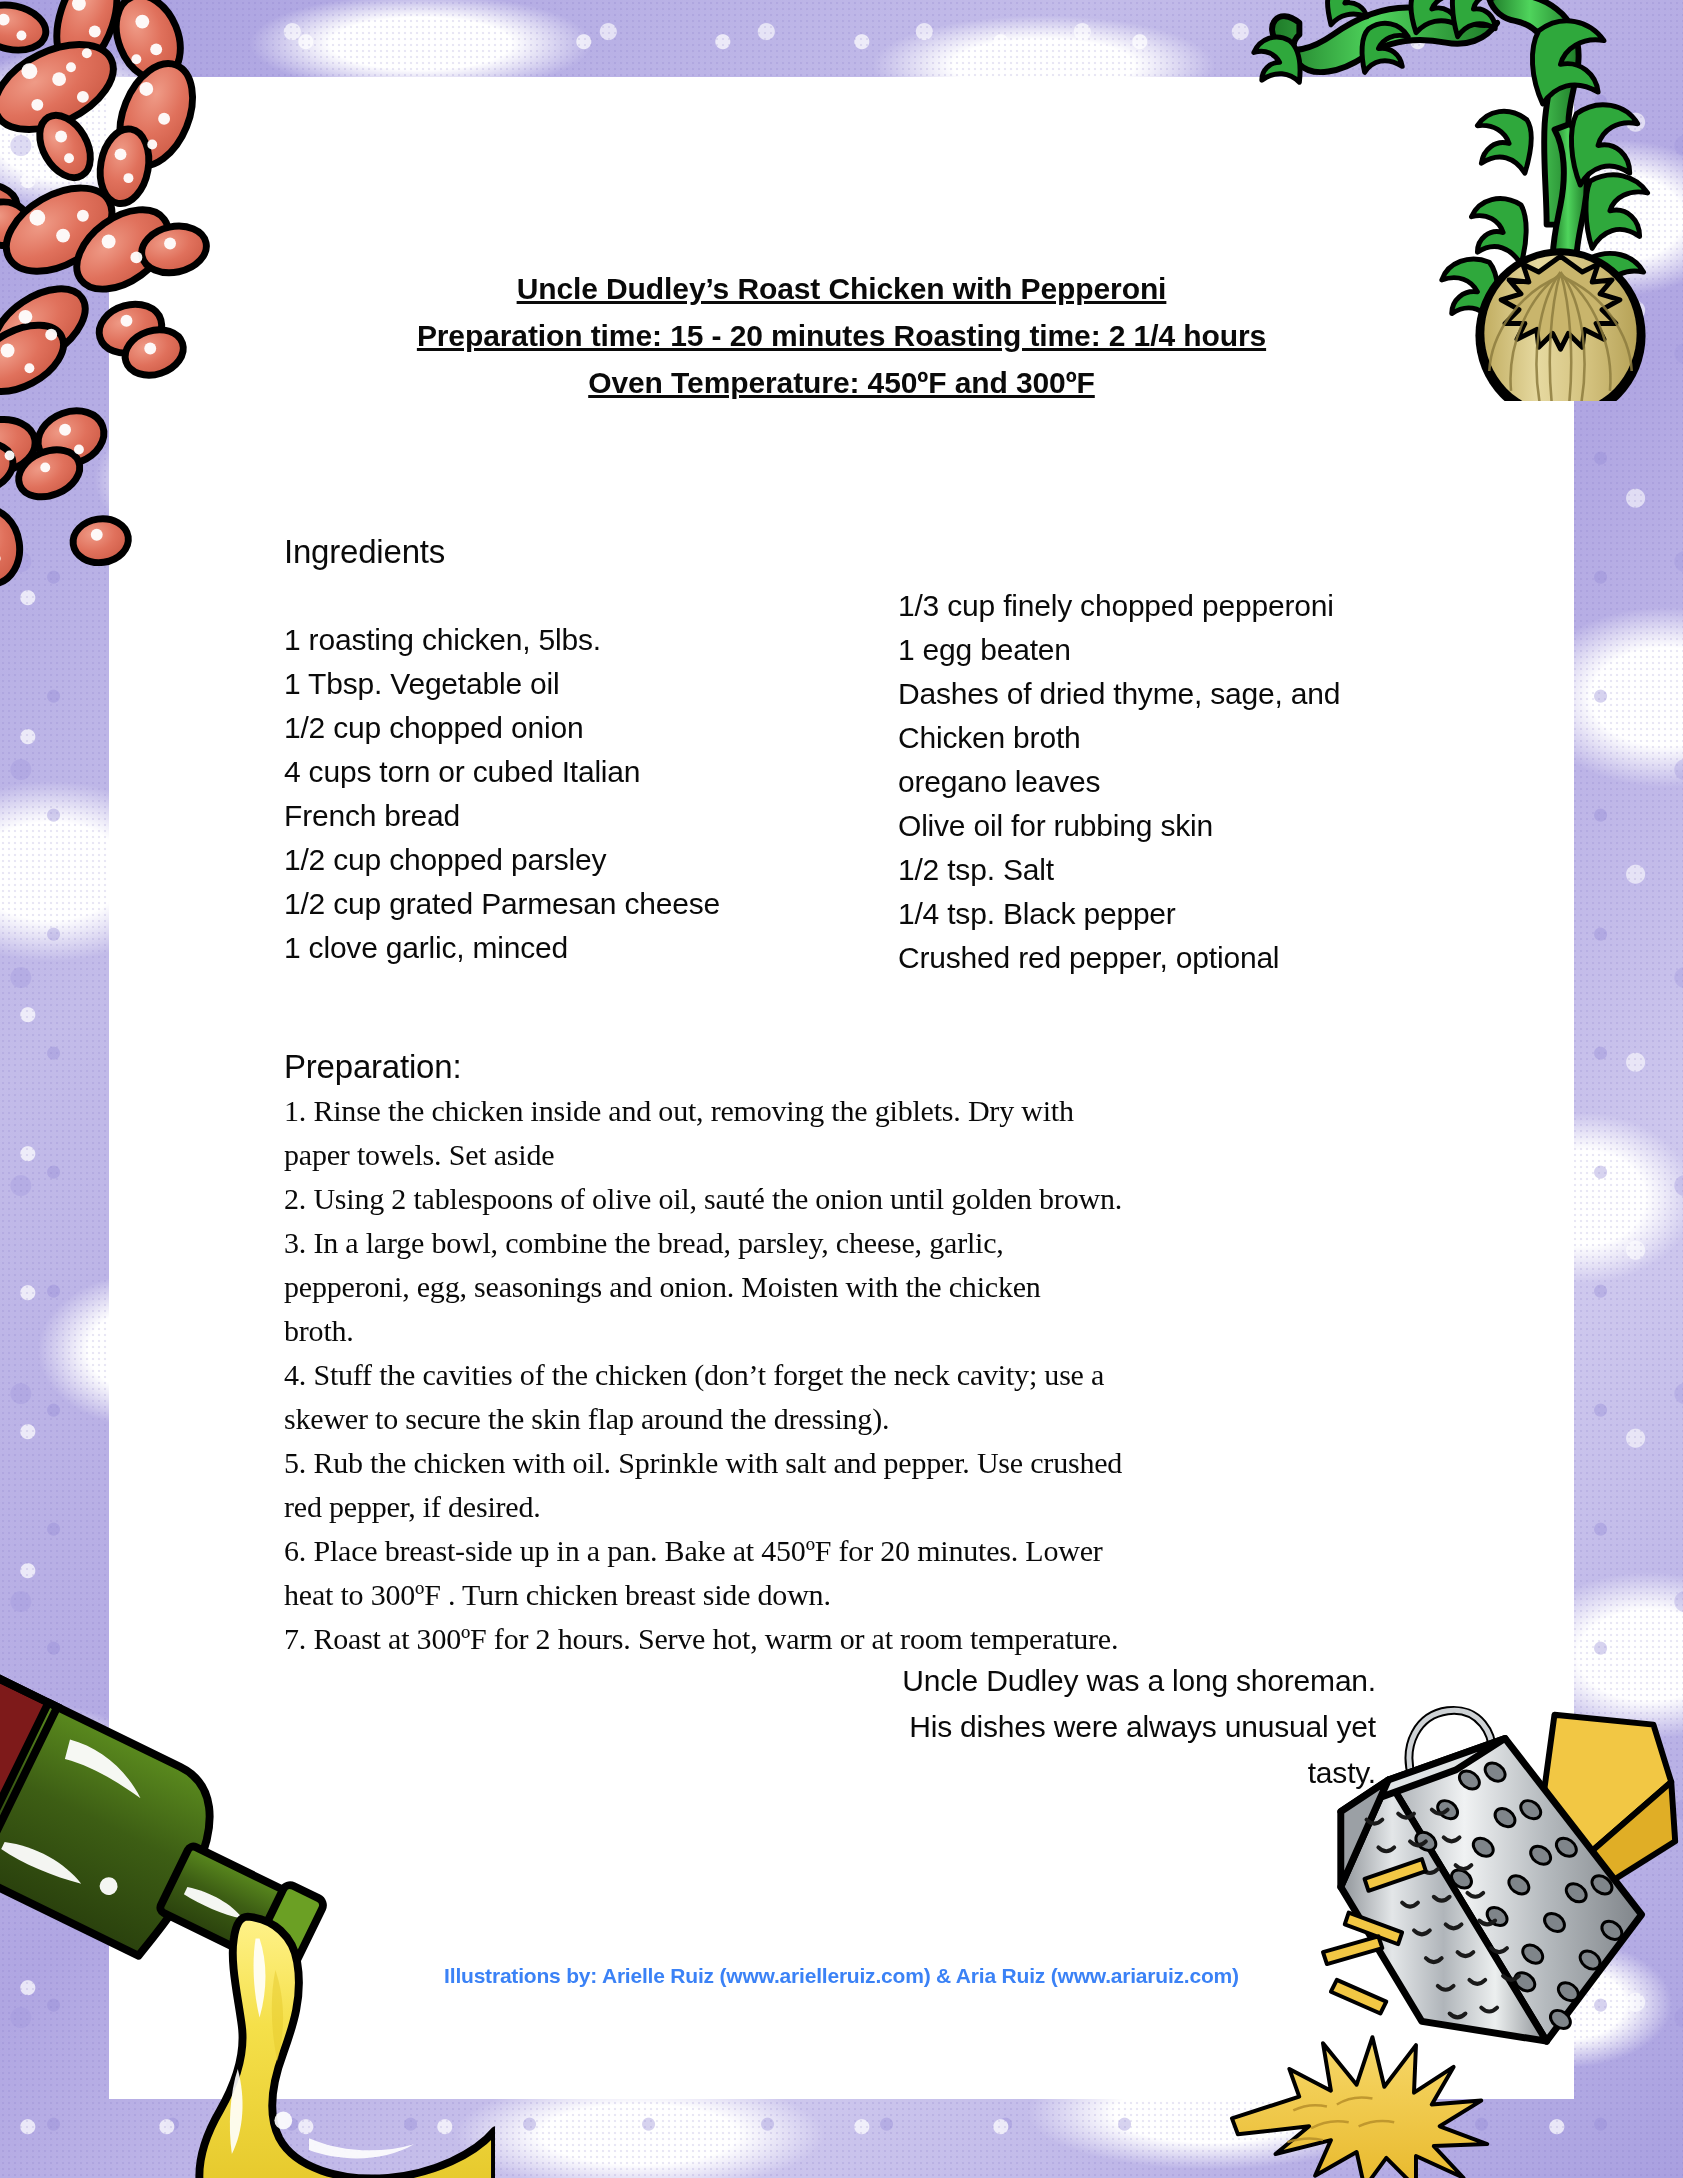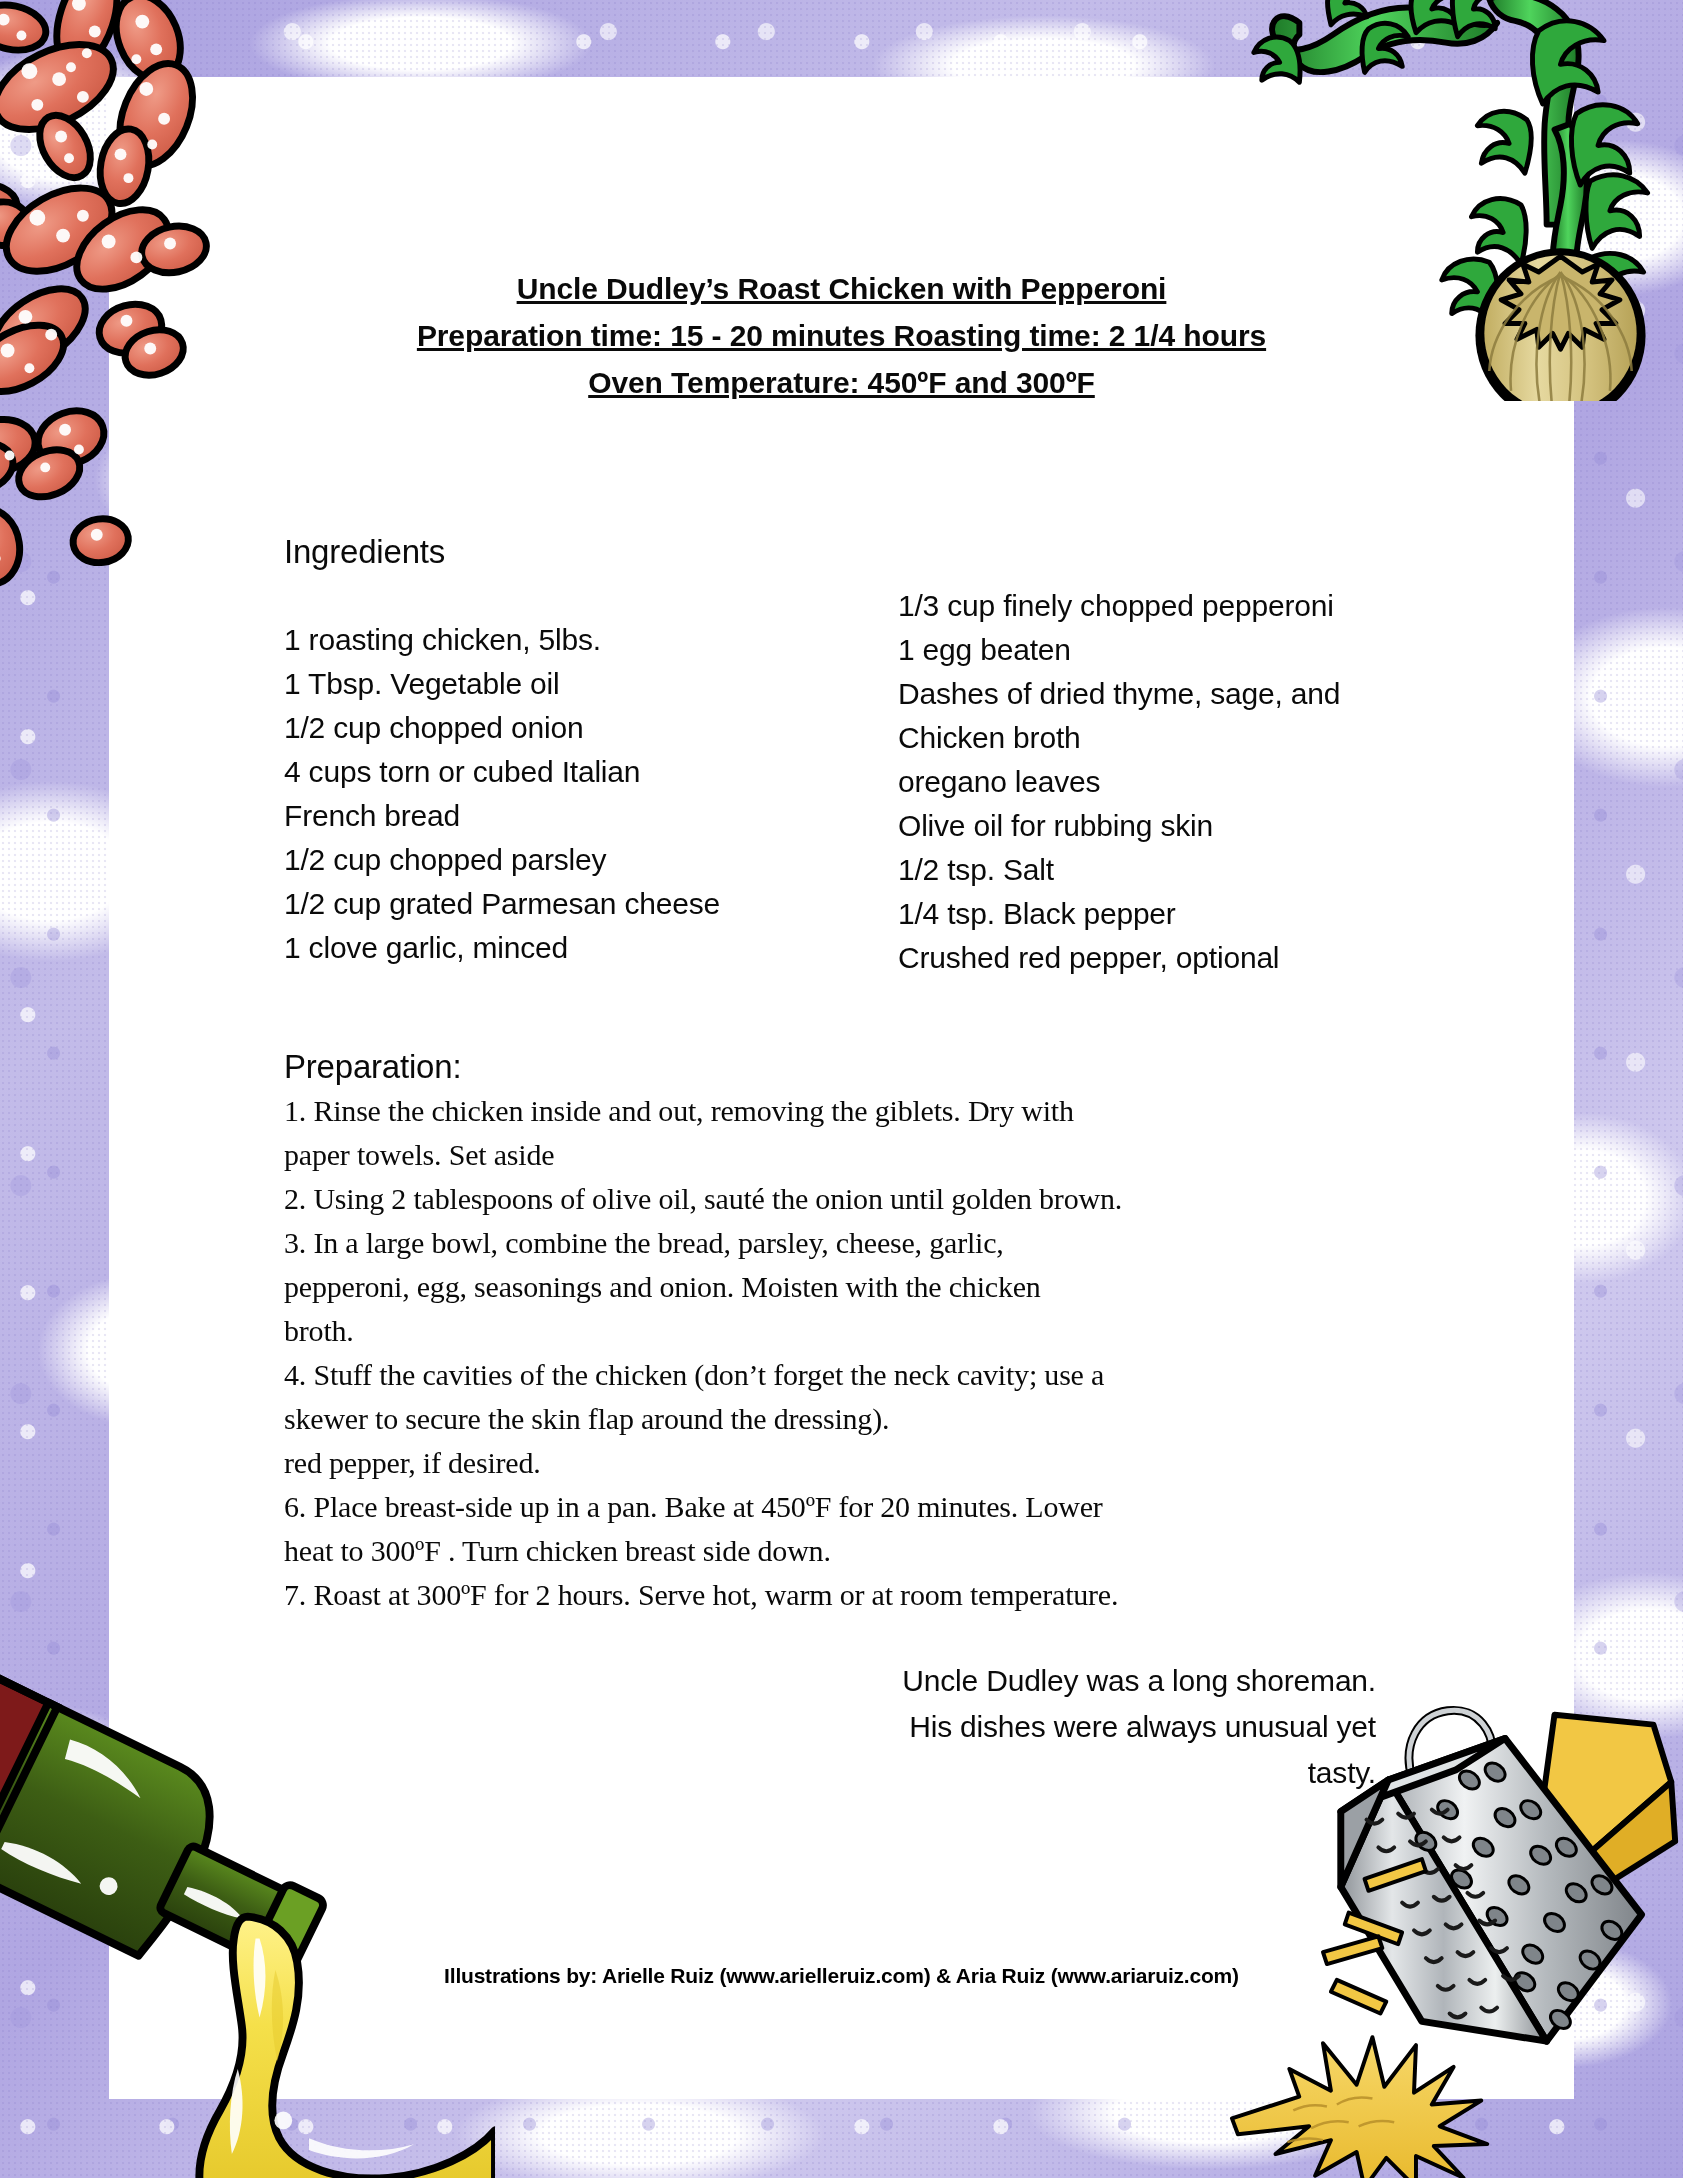--- a/index.html
+++ b/index.html
@@ -75,21 +75,21 @@
   .ing-line{font-size:30px;line-height:44px;color:#0a0a0a;letter-spacing:-0.2px;}
 
   .prep-wrap{position:absolute;left:284px;top:1045px;width:1119px;}
   .prep-line{font-size:30px;line-height:44px;color:#0a0a0a;letter-spacing:-0.2px;font-family:Liberation Serif, serif;}
   .note{
     position:absolute;left:297px;top:1658px;width:1079px;text-align:right;
     font-size:30px;line-height:46px;color:#0a0a0a;letter-spacing:-0.2px;
   }
   .credit{
     position:absolute;left:297px;top:1964px;width:1089px;text-align:center;
-    font-size:21px;font-weight:700;color:#000000;letter-spacing:-0.2px;z-index:9;
+    font-size:21px;font-weight:700;color:#3b82f6;letter-spacing:-0.2px;z-index:9;
   }
 
   
   .ill{position:absolute;z-index:5;}
   #pepperoni-art{left:-40px;top:-20px;width:327px;height:634px;}
   #onion-art{left:1242px;top:-25px;width:455px;height:426px;}
   #bottle-art{left:-59px;top:1673px;width:554px;height:515px;}
   #grater-art{left:1228px;top:1653px;width:465px;height:535px;}
   .ill svg{display:block;}
 </style>
@@ -455,20 +455,21 @@
     <div class="prep-wrap">
       <div class="sec-head">Preparation:</div>
       <div class="prep-line">1. Rinse the chicken inside and out, removing the giblets. Dry with</div>
       <div class="prep-line">paper towels. Set aside</div>
       <div class="prep-line">2. Using 2 tablespoons of olive oil, sauté the onion until golden brown.</div>
       <div class="prep-line">3. In a large bowl, combine the bread, parsley, cheese, garlic,</div>
       <div class="prep-line">pepperoni, egg, seasonings and onion. Moisten with the chicken</div>
       <div class="prep-line">broth.</div>
       <div class="prep-line">4. Stuff the cavities of the chicken (don’t forget the neck cavity; use a</div>
       <div class="prep-line">skewer to secure the skin flap around the dressing).</div>
+      <div class="prep-line">5. Rub the chicken with oil. Sprinkle with salt and pepper. Use crushed</div>
       <div class="prep-line">red pepper, if desired.</div>
       <div class="prep-line">6. Place breast-side up in a pan. Bake at 450ºF for 20 minutes. Lower</div>
       <div class="prep-line">heat to 300ºF . Turn chicken breast side down.</div>
       <div class="prep-line">7. Roast at 300ºF for 2 hours. Serve hot, warm or at room temperature.</div>
     </div>
 
     <div class="note">
       <div>Uncle Dudley was a long shoreman.</div>
       <div>His dishes were always unusual yet</div>
       <div>tasty.</div>

